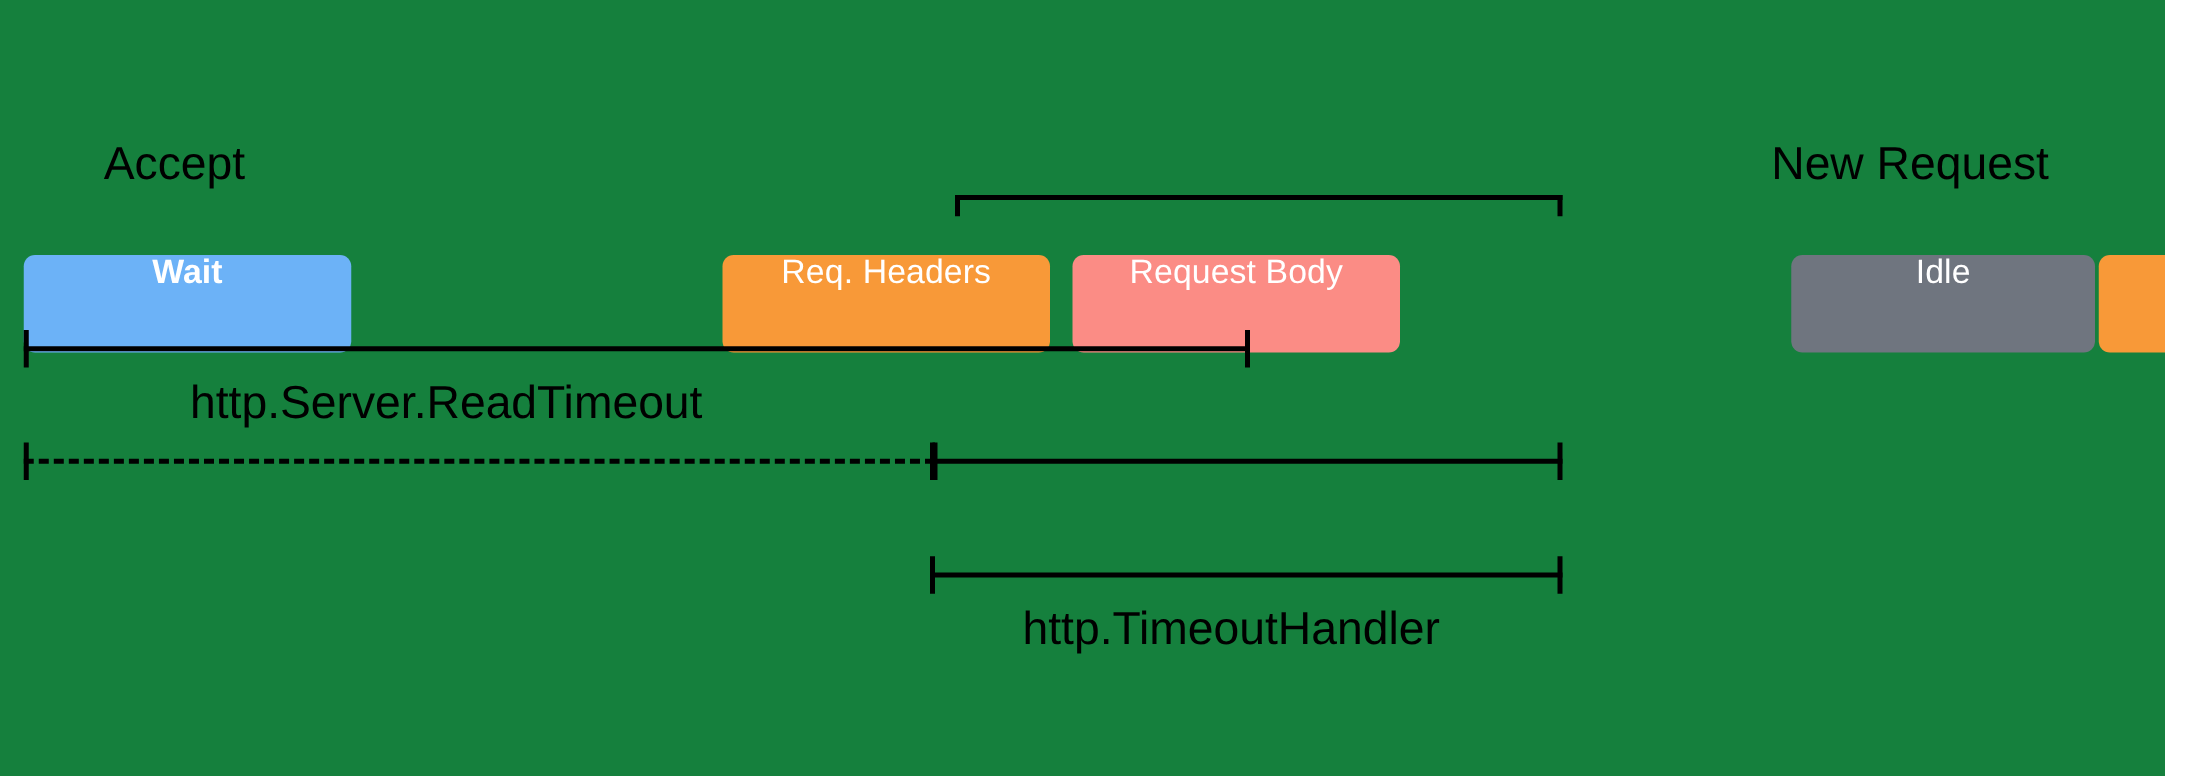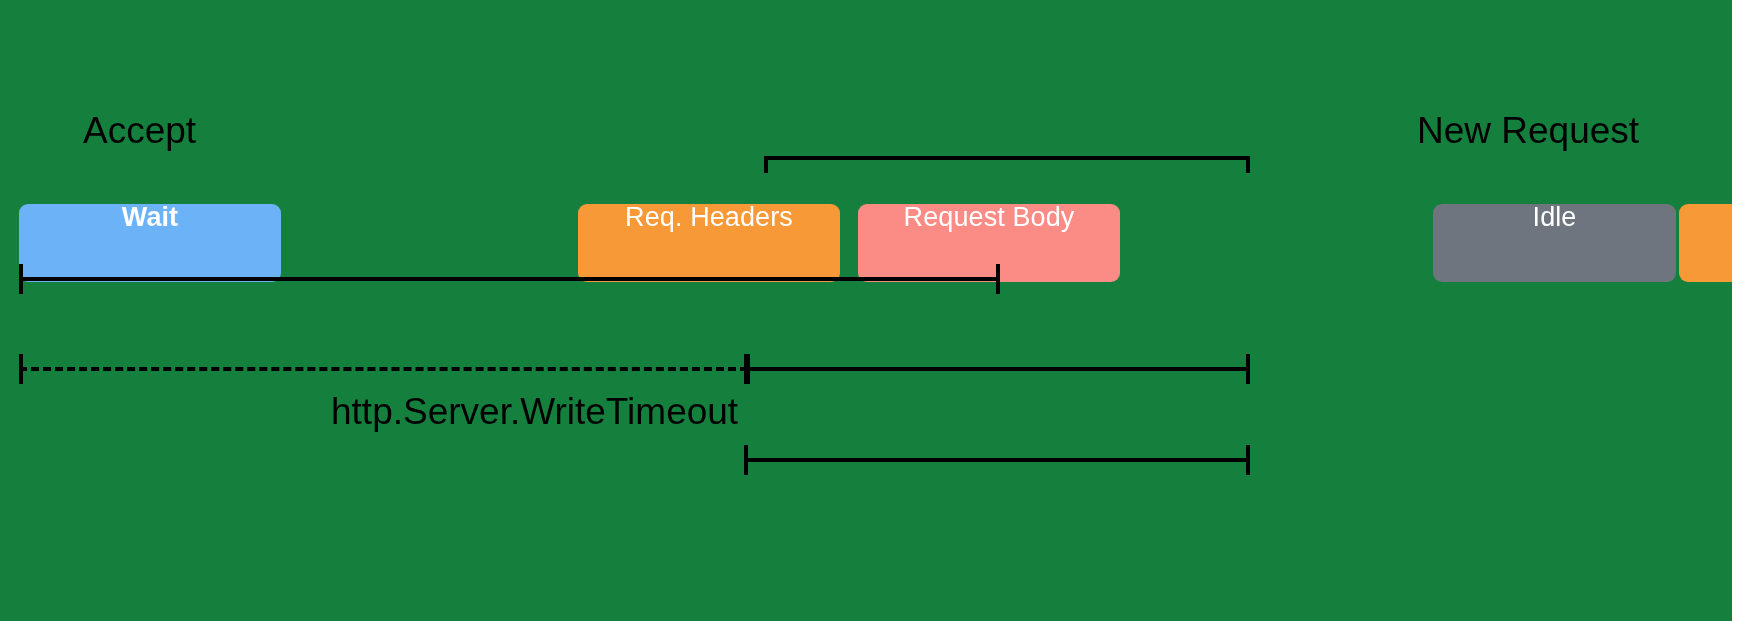--- a/index.html
+++ b/index.html
@@ -111,32 +111,33 @@
   </div>
   <div class="phase-bar" style="left: 1679px; width: 63px; background: rgb(248, 153, 56);">
     <span class="phase-label" style="color: rgb(255, 255, 255);"></span>
   </div>
 
   <div class="bracket" style="left: 19px; width: 981px; top: 264px;">
     <div class="rail"></div>
     <div class="tick left"></div>
     <div class="tick right"></div>
   </div>
+  <div class="group-label" style="left: 152px; top: 303px;">http.Server.ReadTimeout</div>
 
   <div class="bracket" style="left: 19px; width: 729px; top: 354px;">
     <div class="rail dashed"></div>
     <div class="tick left"></div>
     <div class="tick right"></div>
   </div>
   <div class="bracket" style="left: 746px; width: 504px; top: 354px;">
     <div class="rail"></div>
     <div class="tick left"></div>
     <div class="tick right"></div>
   </div>
-  <div class="group-label" style="left: 331px; top: 393px;">http.Server.WriteTimeout</div>
 
   <div class="bracket" style="left: 744px; width: 506px; top: 445px;">
     <div class="rail"></div>
     <div class="tick left"></div>
     <div class="tick right"></div>
   </div>
+  <div class="group-label" style="left: 818px; top: 484px;">http.TimeoutHandler</div>
 
 </div>
 
 </body></html>

